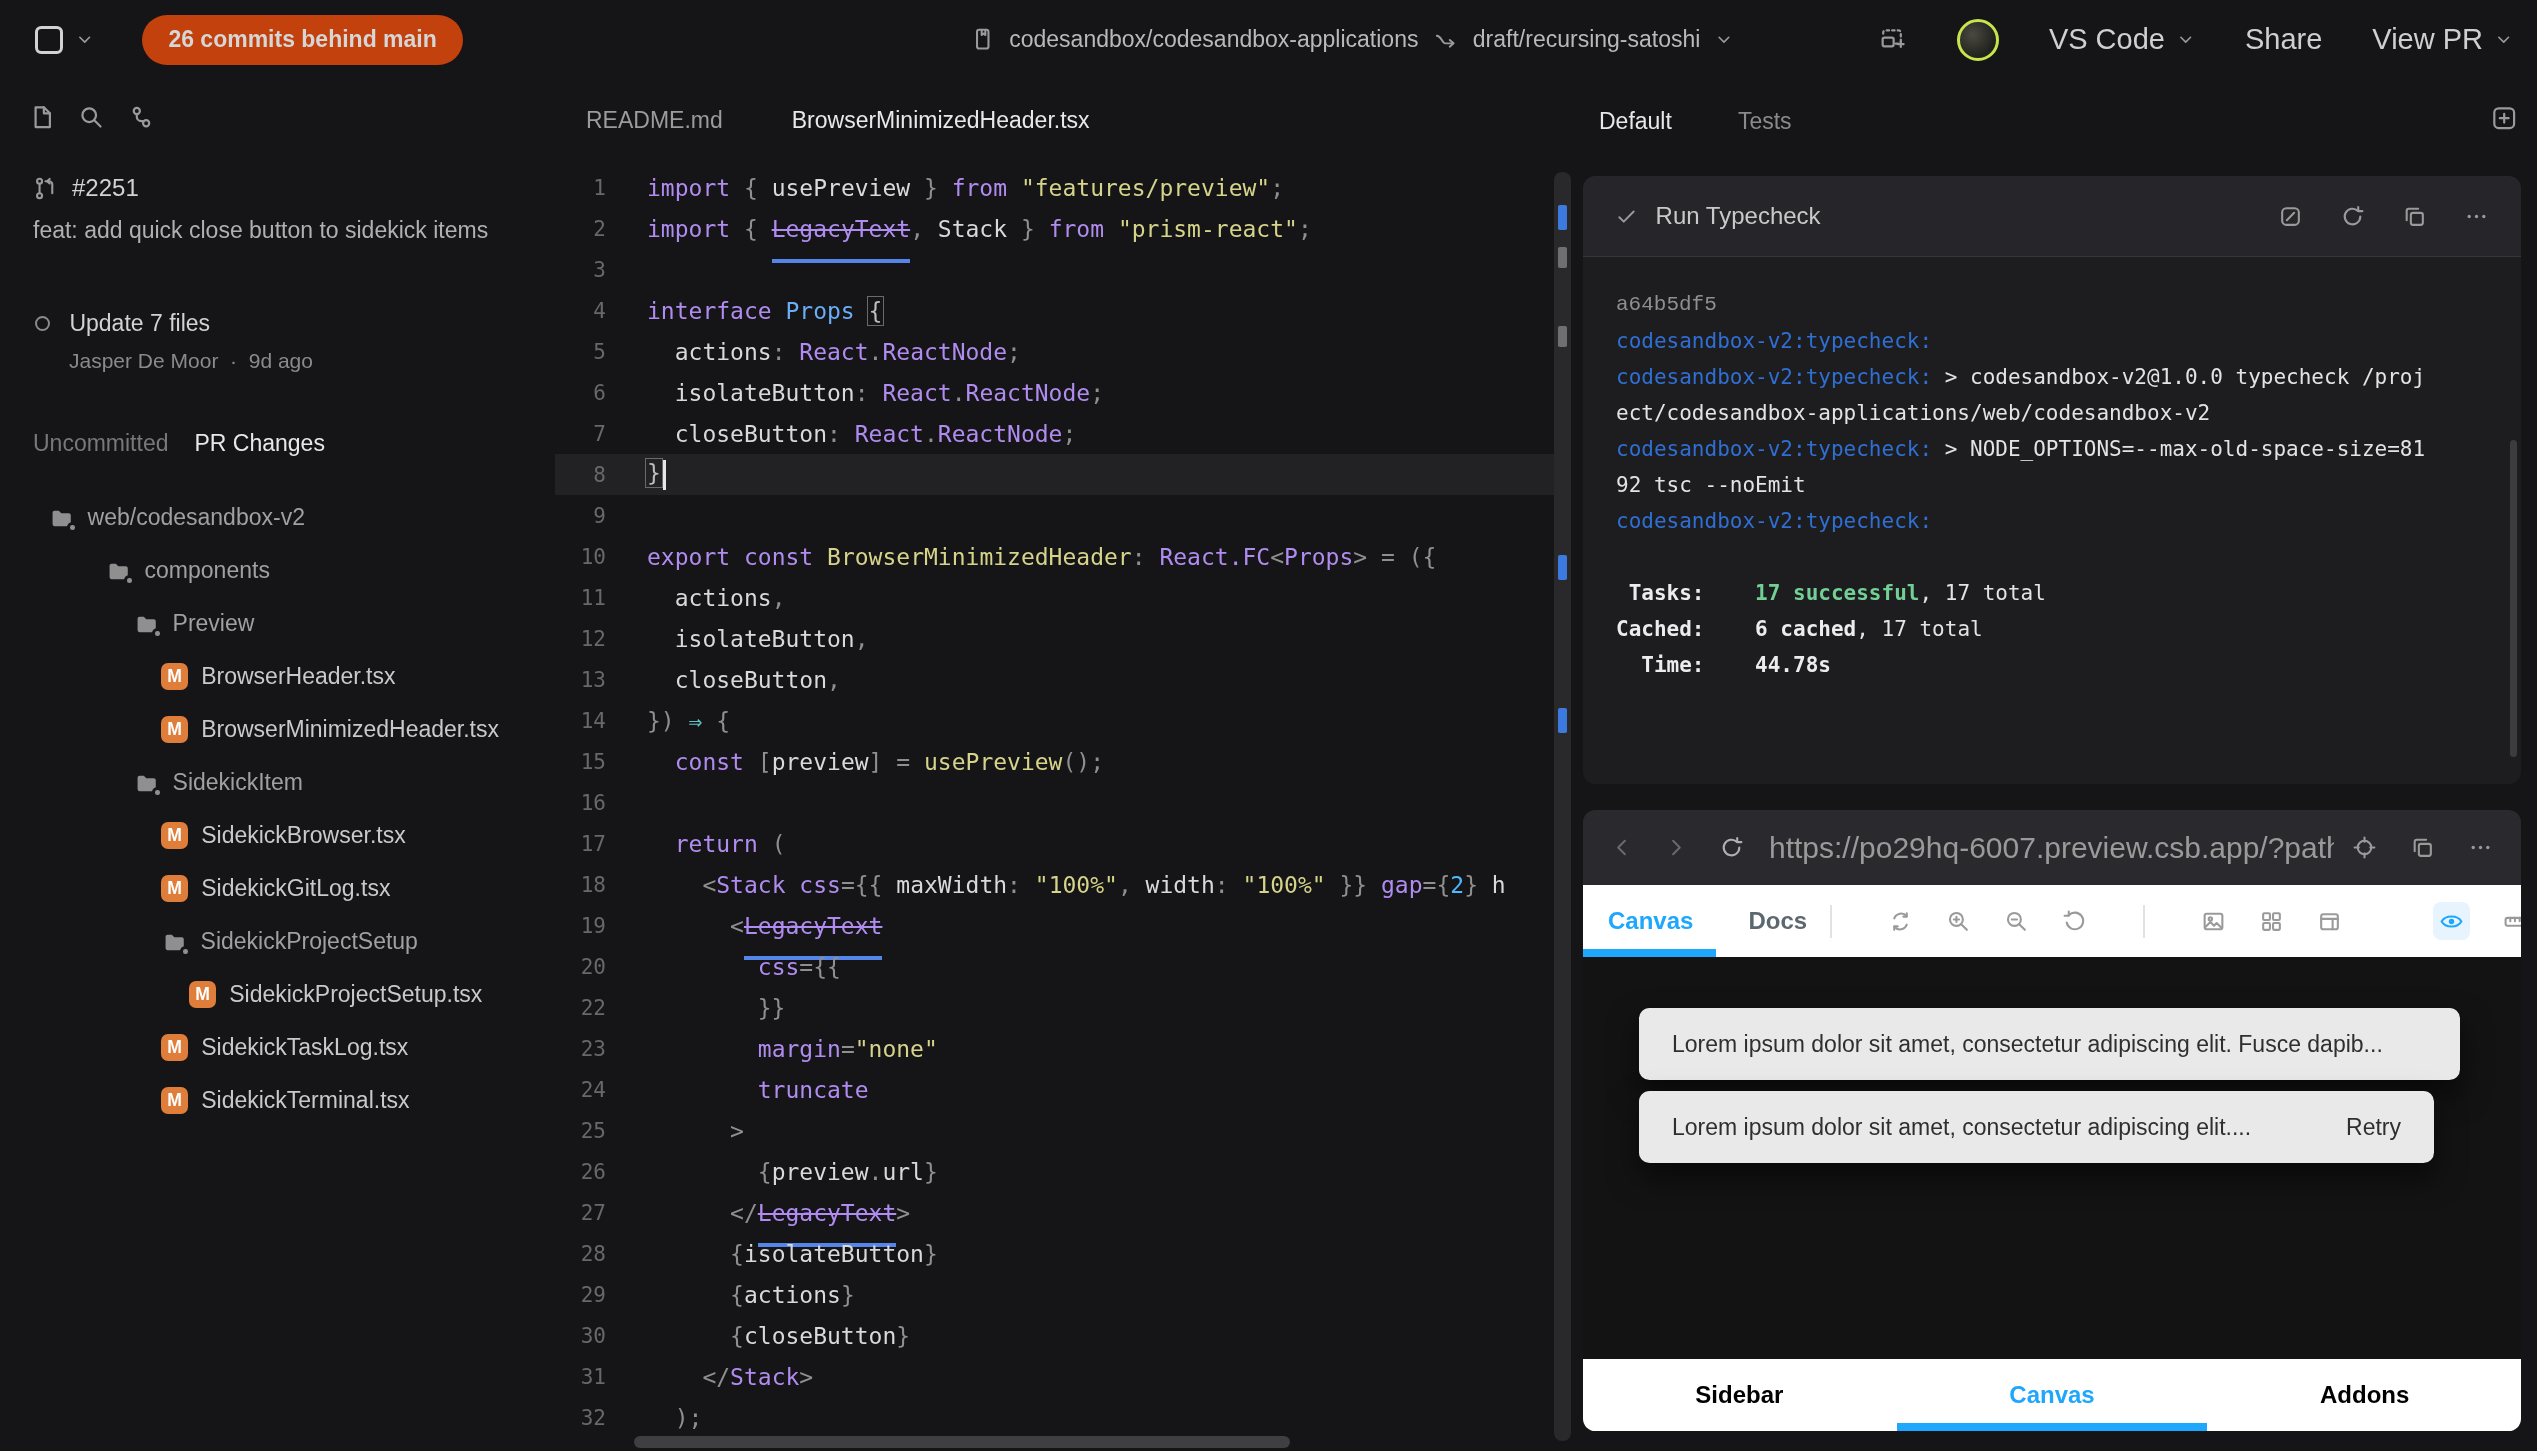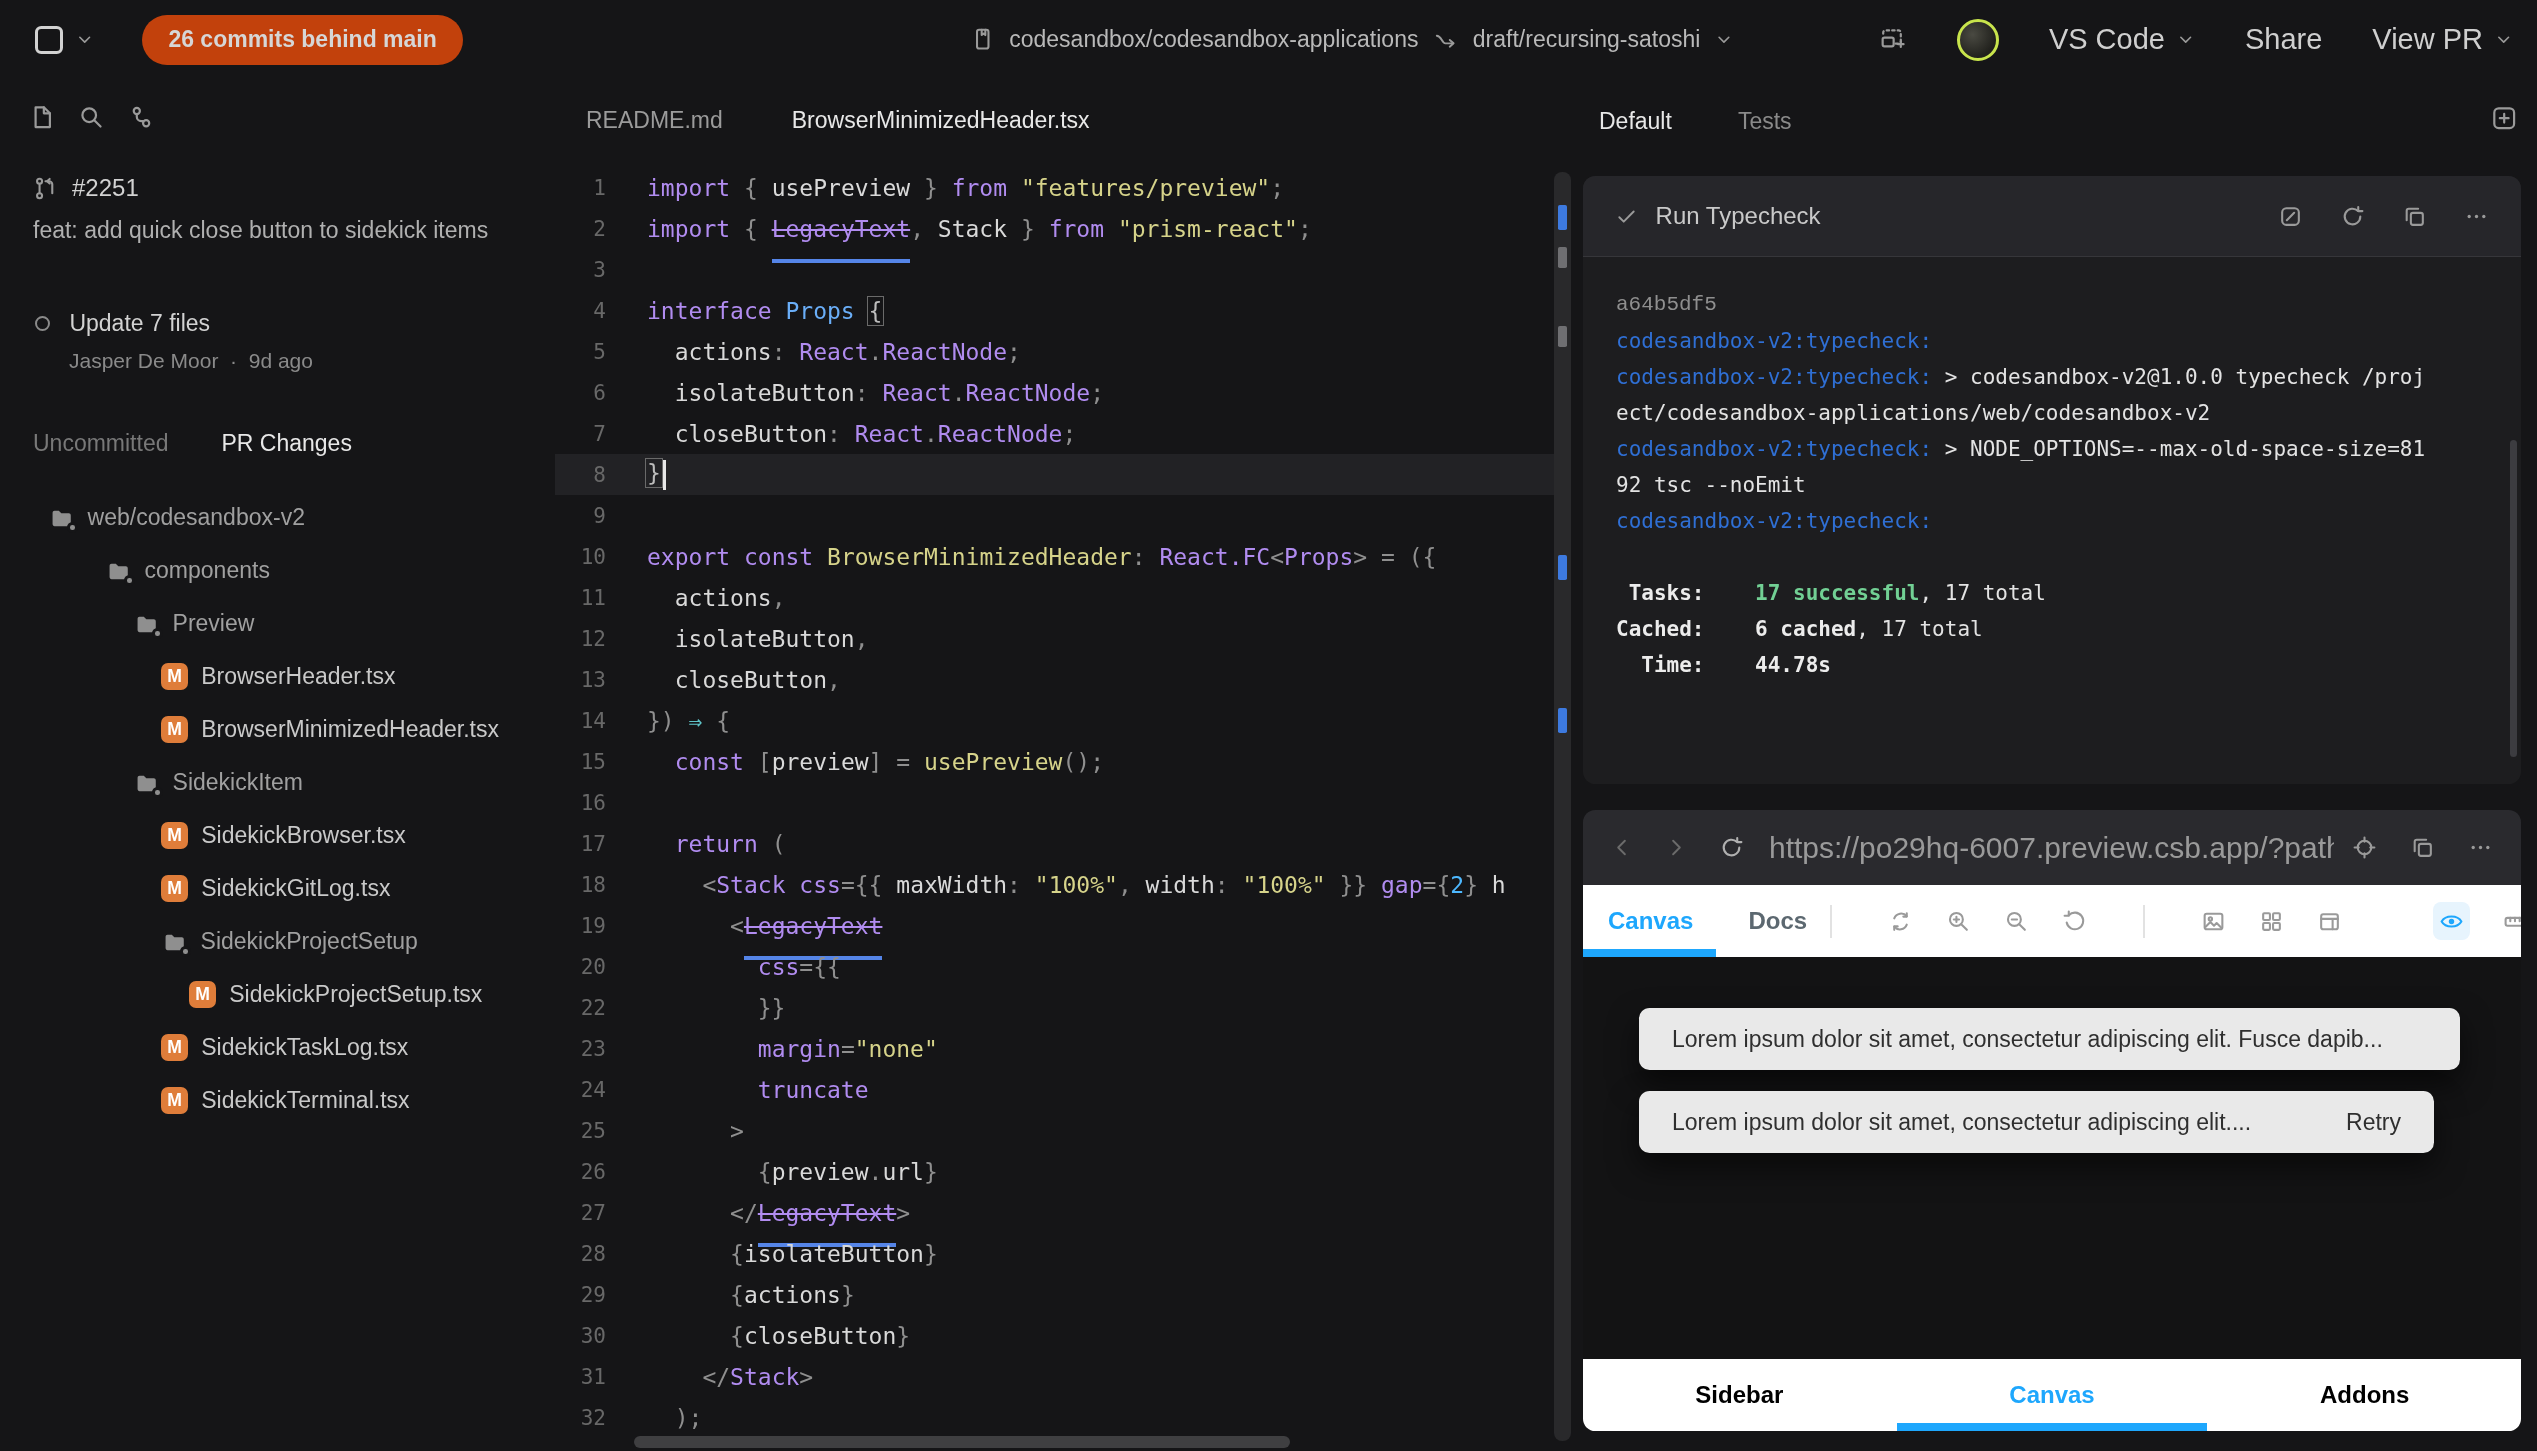--- a/index.html
+++ b/index.html
@@ -22,21 +22,21 @@
   
   #sidebar { position:absolute; left:0; top:79px; width:555px; bottom:0; }
   .sb-icons { position:absolute; left:29px; top:25px; display:flex; gap:23px; color:#9a9a9a; }
   .pr-block { position:absolute; left:33px; top:95px; width:480px; }
   .pr-head { display:flex; align-items:center; gap:14px; color:#d2d2d2; font-size:24px; }
   .pr-title { margin-top:14px; color:#b0b0b0; font-size:23px; line-height:29px; }
   .commit-block { position:absolute; left:35px; top:231px; }
   .commit-row { display:flex; align-items:center; gap:19.4px; color:#d2d2d2; font-size:23px; }
   .commit-dot { width:15px; height:15px; border:2.2px solid #8a8a8a; border-radius:50%; }
   .commit-meta { margin-left:34px; margin-top:12.3px; color:#8a8a8a; font-size:21px; }
-  .sb-tabs { position:absolute; left:33px; top:351px; display:flex; gap:53px; font-size:23px; }
+  .sb-tabs { position:absolute; left:33px; top:351px; display:flex; gap:26px; font-size:23px; }
   .sb-tab { color:#787878; }
   .sb-tab.active { color:#e8e8e8; }
   #tree { position:absolute; left:0; top:412px; right:0; }
   .tree-row { height:53px; display:flex; align-items:center; }
   .tree-row .lbl { margin-left:13.2px; font-size:23px; }
   .tree-row.folder .lbl { color:#a0a0a0; }
   .tree-row.file .lbl { color:#c9c9c9; }
   .m-badge { width:27px; height:27px; background:#df7d3a; border-radius:7px; color:#fff; font-size:17.6px; font-weight:bold; display:flex; align-items:center; justify-content:center; }
   .folder-ic { position:relative; color:#8f8f8f; display:inline-flex; }
   .folder-dot { position:absolute; right:-3.5px; bottom:-3.5px; width:10.6px; height:10.6px; background:#8f8f8f; border-radius:50%; border:3.5px solid #151517; }
@@ -98,21 +98,21 @@
   .sb-toolbar { height:72px; background:#ffffff; display:flex; align-items:center; padding:0 25px; flex:none; position:relative; }
   .sbt-tab { font-size:24px; font-weight:bold; }
   .sbt-tab.active { color:#1ea7fd; }
   .sbt-tab.idle { color:#5c6870; margin-left:55px; }
   .sbt-underline { position:absolute; left:0; bottom:0; width:133px; height:8px; background:#1ea7fd; }
   .vdiv { width:1.8px; height:33px; background:#e2e2e2; margin:0 23px; }
   .sbt-icons { display:flex; align-items:center; gap:33px; color:#77838c; }
   .sbt-ic.active { background:#e7f4fd; border-radius:8px; padding:6.2px; color:#1ea7fd; }
   .gap28 { width:25px; }
   .canvas { flex:1; background:#131314; position:relative; }
-  .toast { position:absolute; background:#e9e9e9; border-radius:10.6px; height:62px; display:flex; align-items:center; padding:0 33px; color:#2f2f2f; font-size:23px; box-shadow:0 14px 30px rgba(0,0,0,0.55); }
+  .toast { position:absolute; background:#e9e9e9; border-radius:10.6px; height:72px; display:flex; align-items:center; padding:0 33px; color:#2f2f2f; font-size:23px; box-shadow:0 14px 30px rgba(0,0,0,0.55); }
   .toast1 { left:56px; top:51px; width:821px; }
   .toast2 { left:56px; top:134px; width:795px; }
   .toast-action { margin-left:auto; color:#2f2f2f; font-size:23px; }
   .bottombar { height:72px; background:#ffffff; flex:none; position:relative; display:flex; align-items:center; }
   .bb-tab { flex:1; text-align:center; font-size:24px; font-weight:bold; color:#000000; }
   .bb-tab.active { color:#1ea7fd; }
   .bb-underline { position:absolute; bottom:0; left:50%; transform:translateX(-50%); width:310px; height:8px; background:#1ea7fd; }
 </style>
 </head>
 <body>

